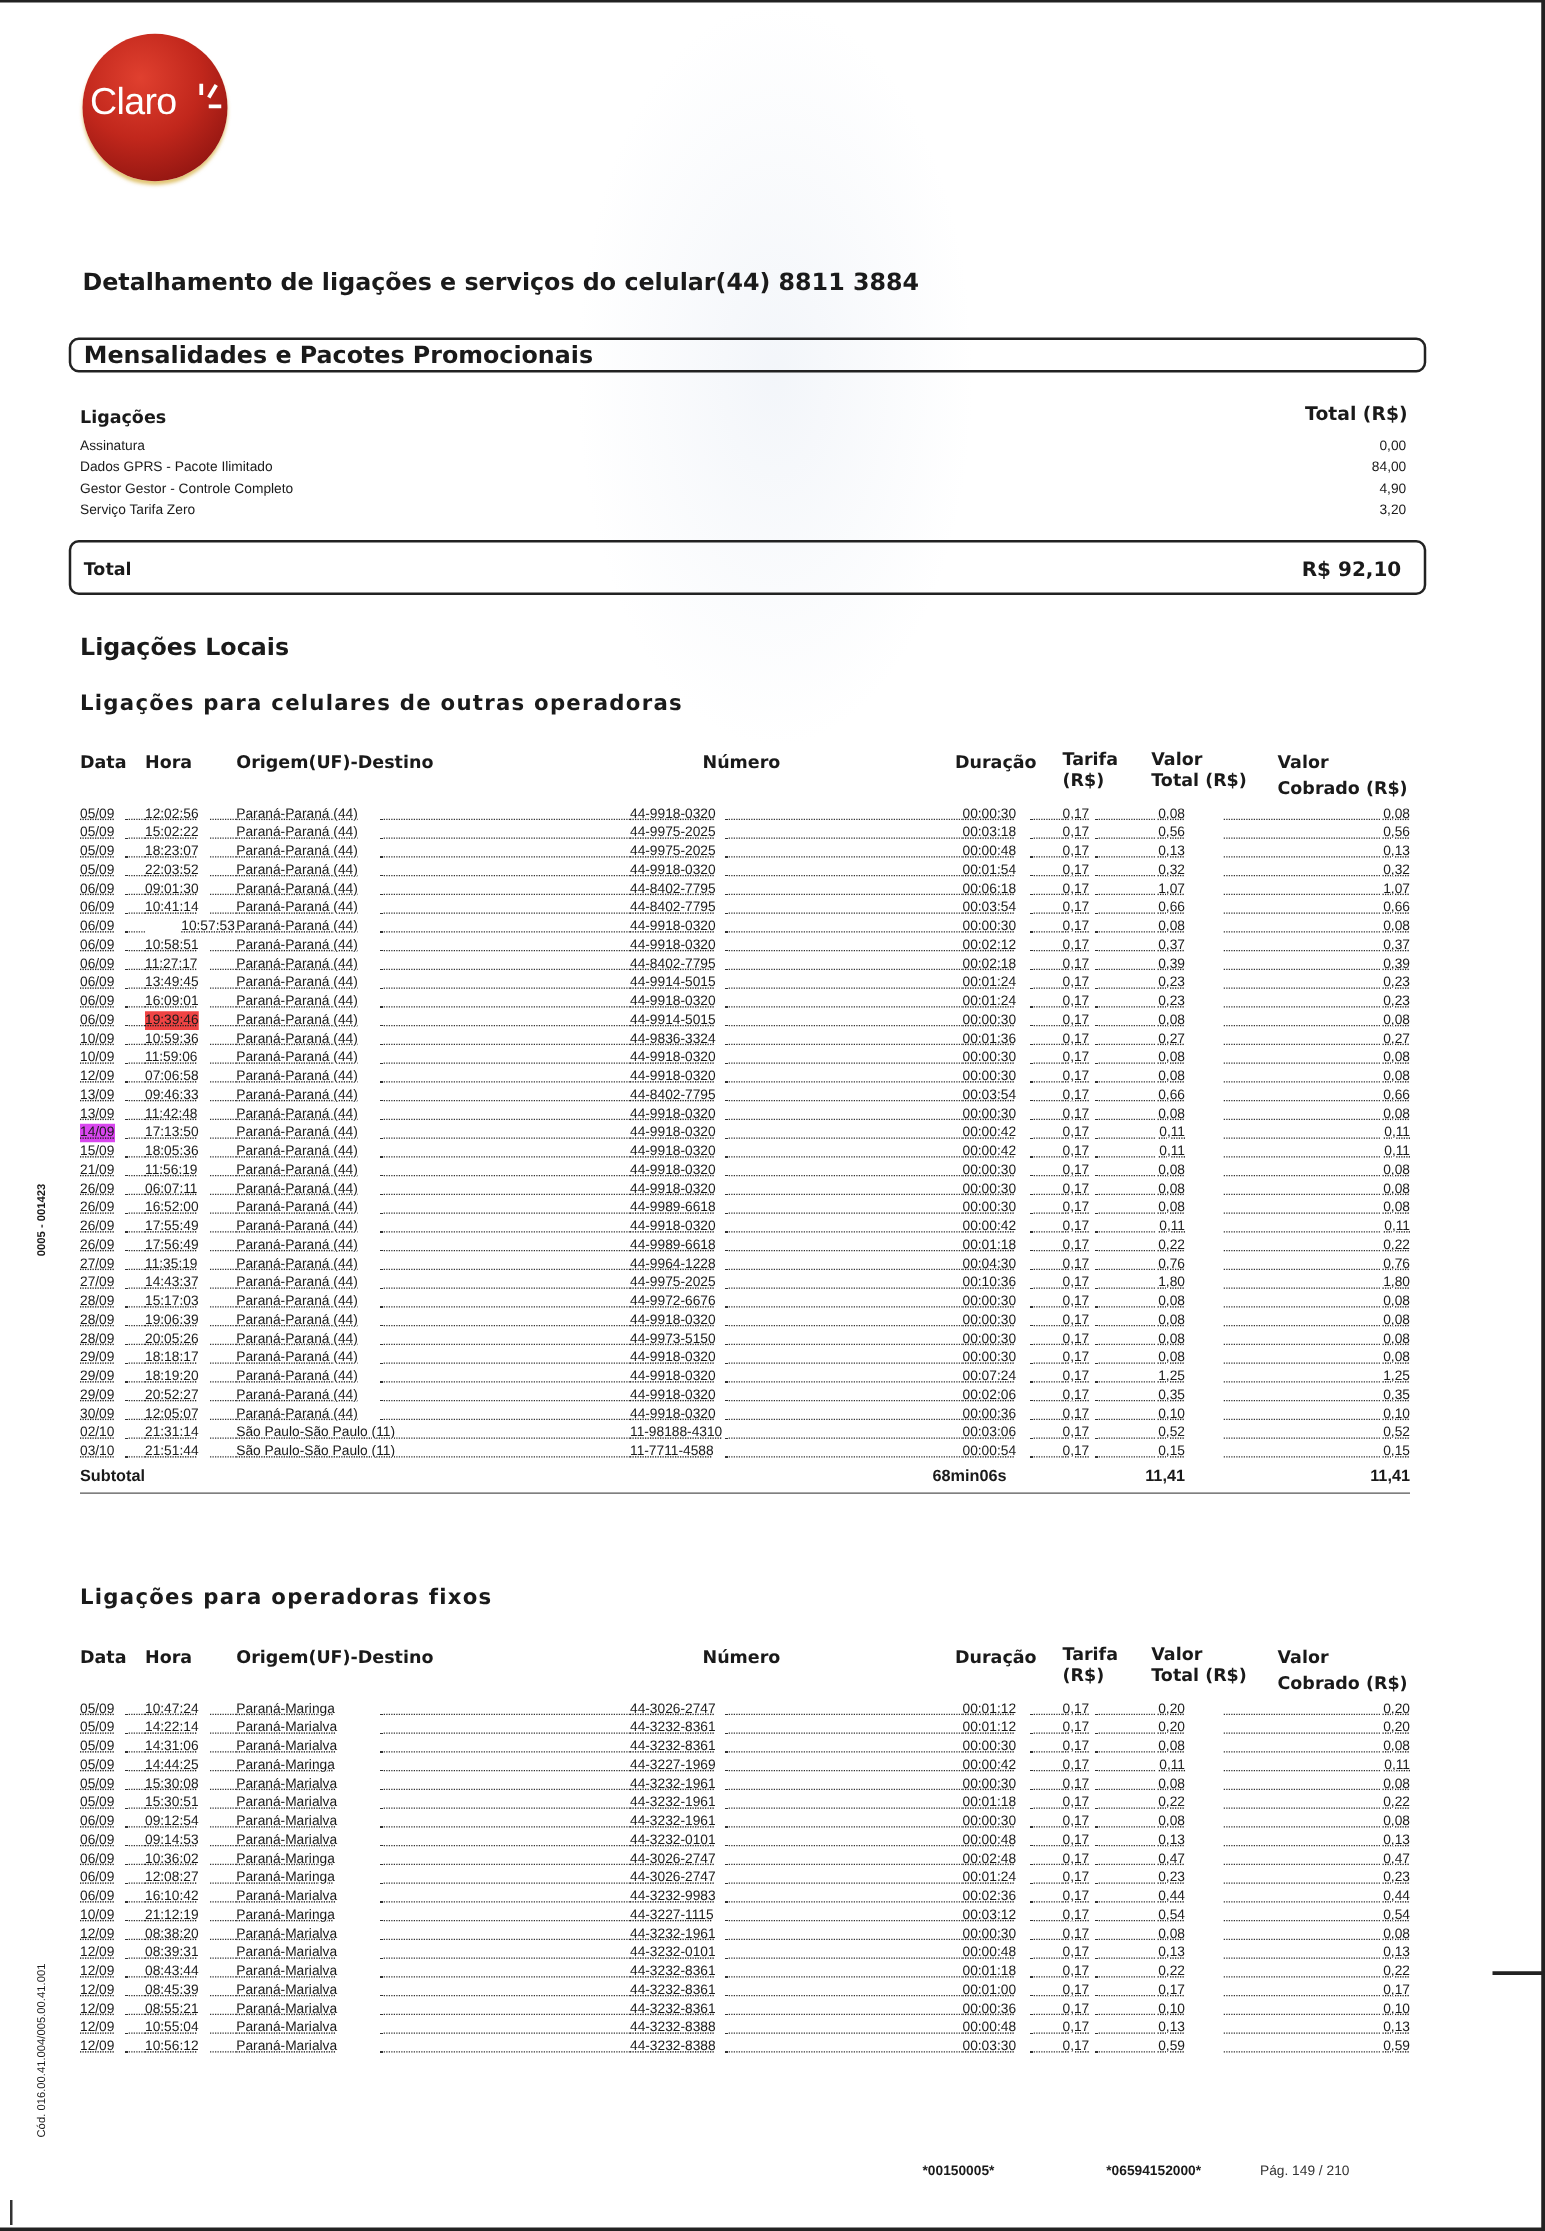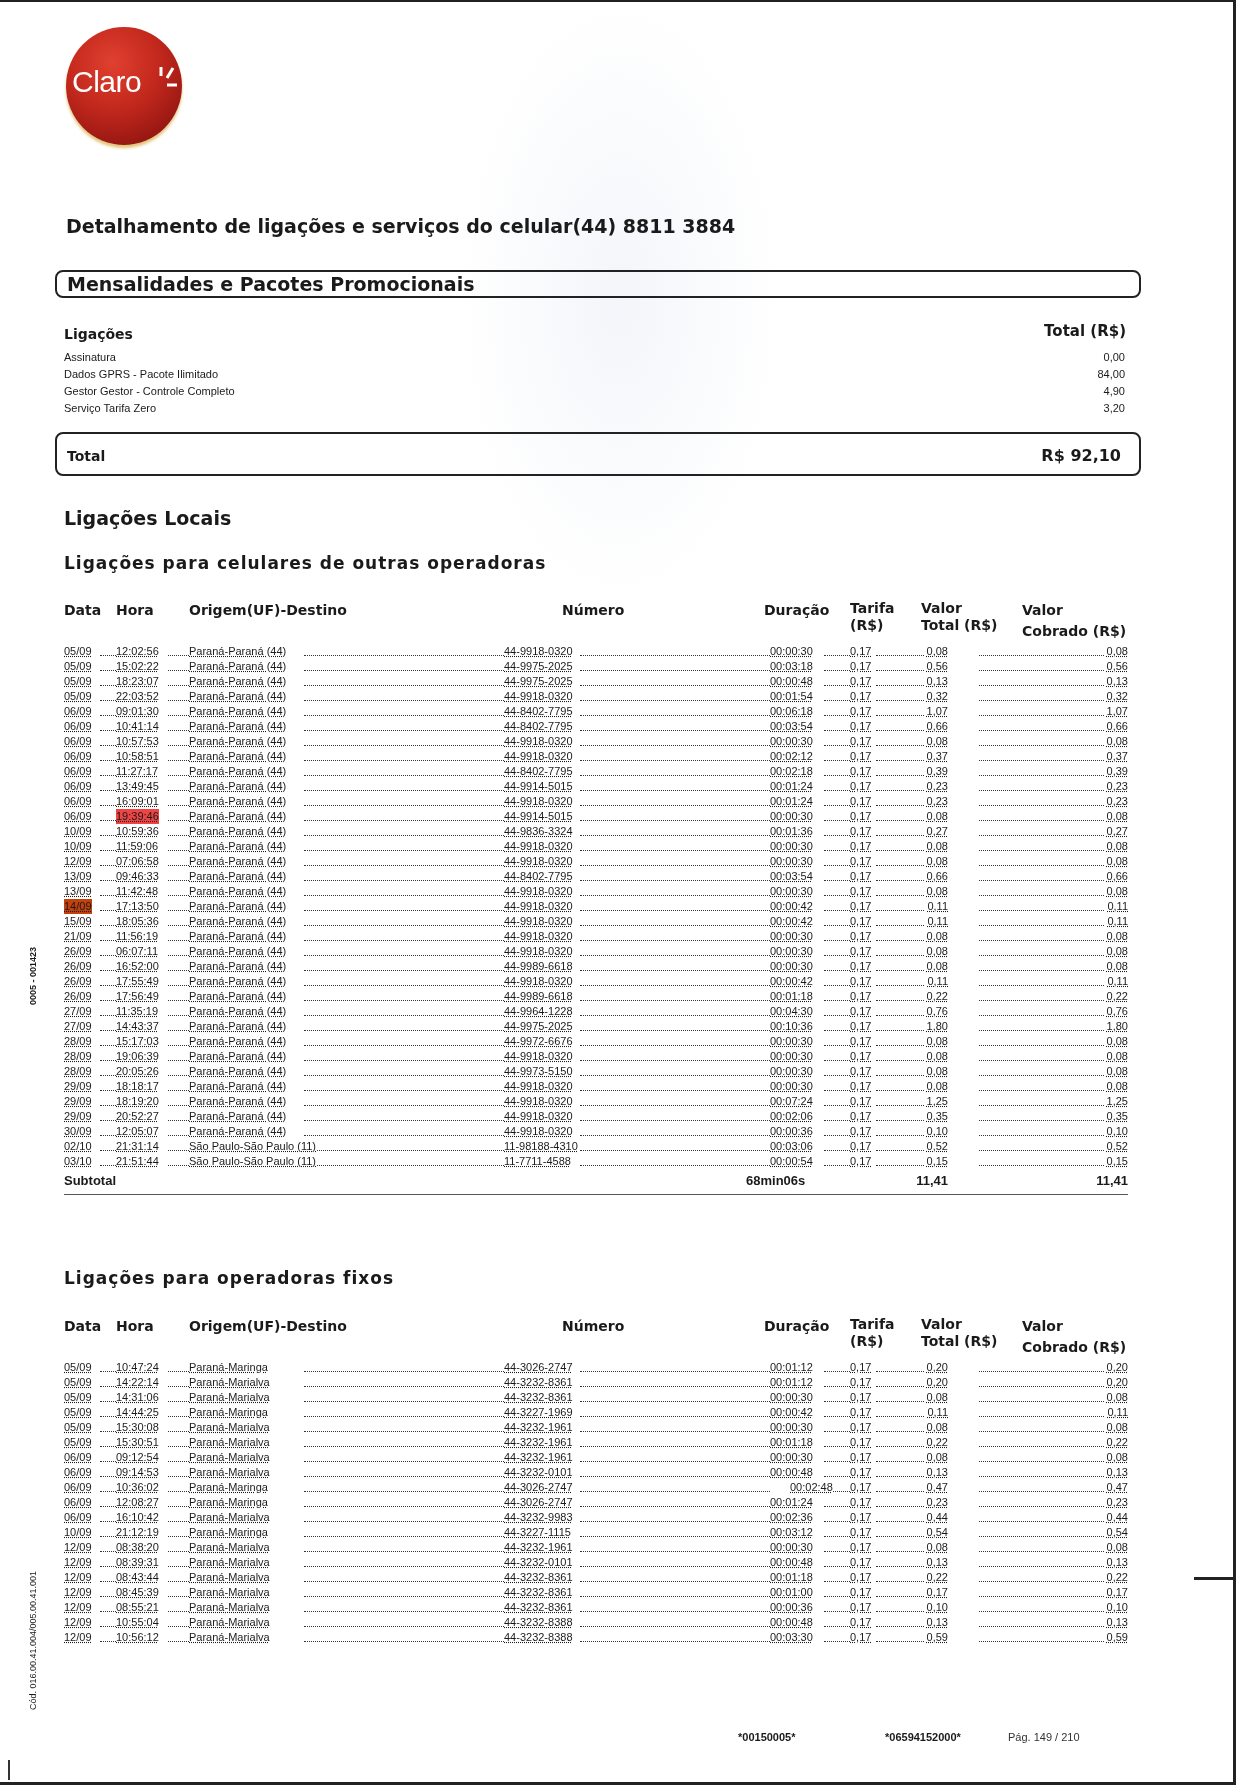--- a/index.html
+++ b/index.html
@@ -204,21 +204,21 @@
       </div>
       <div class="row">
         <div class="leader" style="left: 36px; width: 16px;"></div>
         <div class="leader" style="left: 104px; width: 21px;"></div>
         <div class="leader" style="left: 240px; width: 200px;"></div>
         <div class="leader" style="left: 516px; width: 190px;"></div>
         <div class="leader" style="left: 760px; width: 26px;"></div>
         <div class="leader" style="left: 812px; width: 48px;"></div>
         <div class="leader" style="left: 915px; width: 125px;"></div>
         <span class="c-date" style="background: rgb(255, 255, 255);">06/09</span>
-        <span class="c-time" style="background: rgb(255, 255, 255);">10:57:53</span>
+        <span class="c-time" style="background: rgb(255, 255, 255); margin-left: 29px;">10:57:53</span>
         <span class="c-orig" style="background: rgb(255, 255, 255);">Paraná-Paraná (44)</span>
         <span class="c-num" style="background: rgb(255, 255, 255);">44-9918-0320</span>
         <span class="c-dur" style="background: rgb(255, 255, 255);">00:00:30</span>
         <span class="c-tar" style="background: rgb(255, 255, 255);">0,17</span>
         <span class="c-vt" style="background: rgb(255, 255, 255);">0,08</span>
         <span class="c-vc" style="background: rgb(255, 255, 255);">0,08</span>
       </div>
       <div class="row">
         <div class="leader" style="left: 36px; width: 16px;"></div>
         <div class="leader" style="left: 104px; width: 21px;"></div>
@@ -390,21 +390,21 @@
         <span class="c-vc" style="background: rgb(255, 255, 255);">0,08</span>
       </div>
       <div class="row">
         <div class="leader" style="left: 36px; width: 16px;"></div>
         <div class="leader" style="left: 104px; width: 21px;"></div>
         <div class="leader" style="left: 240px; width: 200px;"></div>
         <div class="leader" style="left: 516px; width: 190px;"></div>
         <div class="leader" style="left: 760px; width: 26px;"></div>
         <div class="leader" style="left: 812px; width: 48px;"></div>
         <div class="leader" style="left: 915px; width: 125px;"></div>
-        <span class="c-date" style="background: #c2410c;">14/09</span>
+        <span class="c-date" style="background: #d946ef;">14/09</span>
         <span class="c-time" style="background: rgb(255, 255, 255);">17:13:50</span>
         <span class="c-orig" style="background: rgb(255, 255, 255);">Paraná-Paraná (44)</span>
         <span class="c-num" style="background: rgb(255, 255, 255);">44-9918-0320</span>
         <span class="c-dur" style="background: rgb(255, 255, 255);">00:00:42</span>
         <span class="c-tar" style="background: rgb(255, 255, 255);">0,17</span>
         <span class="c-vt" style="background: rgb(255, 255, 255);">0,11</span>
         <span class="c-vc" style="background: rgb(255, 255, 255);">0,11</span>
       </div>
       <div class="row">
         <div class="leader" style="left: 36px; width: 16px;"></div>
@@ -858,21 +858,21 @@
         <div class="leader" style="left: 104px; width: 21px;"></div>
         <div class="leader" style="left: 240px; width: 200px;"></div>
         <div class="leader" style="left: 516px; width: 190px;"></div>
         <div class="leader" style="left: 760px; width: 26px;"></div>
         <div class="leader" style="left: 812px; width: 48px;"></div>
         <div class="leader" style="left: 915px; width: 125px;"></div>
         <span class="c-date" style="background: rgb(255, 255, 255);">06/09</span>
         <span class="c-time" style="background: rgb(255, 255, 255);">10:36:02</span>
         <span class="c-orig" style="background: rgb(255, 255, 255);">Paraná-Maringa</span>
         <span class="c-num" style="background: rgb(255, 255, 255);">44-3026-2747</span>
-        <span class="c-dur" style="background: rgb(255, 255, 255); margin-left: 20px;">00:02:48</span>
+        <span class="c-dur" style="background: rgb(255, 255, 255);">00:02:48</span>
         <span class="c-tar" style="background: rgb(255, 255, 255);">0,17</span>
         <span class="c-vt" style="background: rgb(255, 255, 255);">0,47</span>
         <span class="c-vc" style="background: rgb(255, 255, 255);">0,47</span>
       </div>
       <div class="row">
         <div class="leader" style="left: 36px; width: 16px;"></div>
         <div class="leader" style="left: 104px; width: 21px;"></div>
         <div class="leader" style="left: 240px; width: 200px;"></div>
         <div class="leader" style="left: 516px; width: 190px;"></div>
         <div class="leader" style="left: 760px; width: 26px;"></div>

